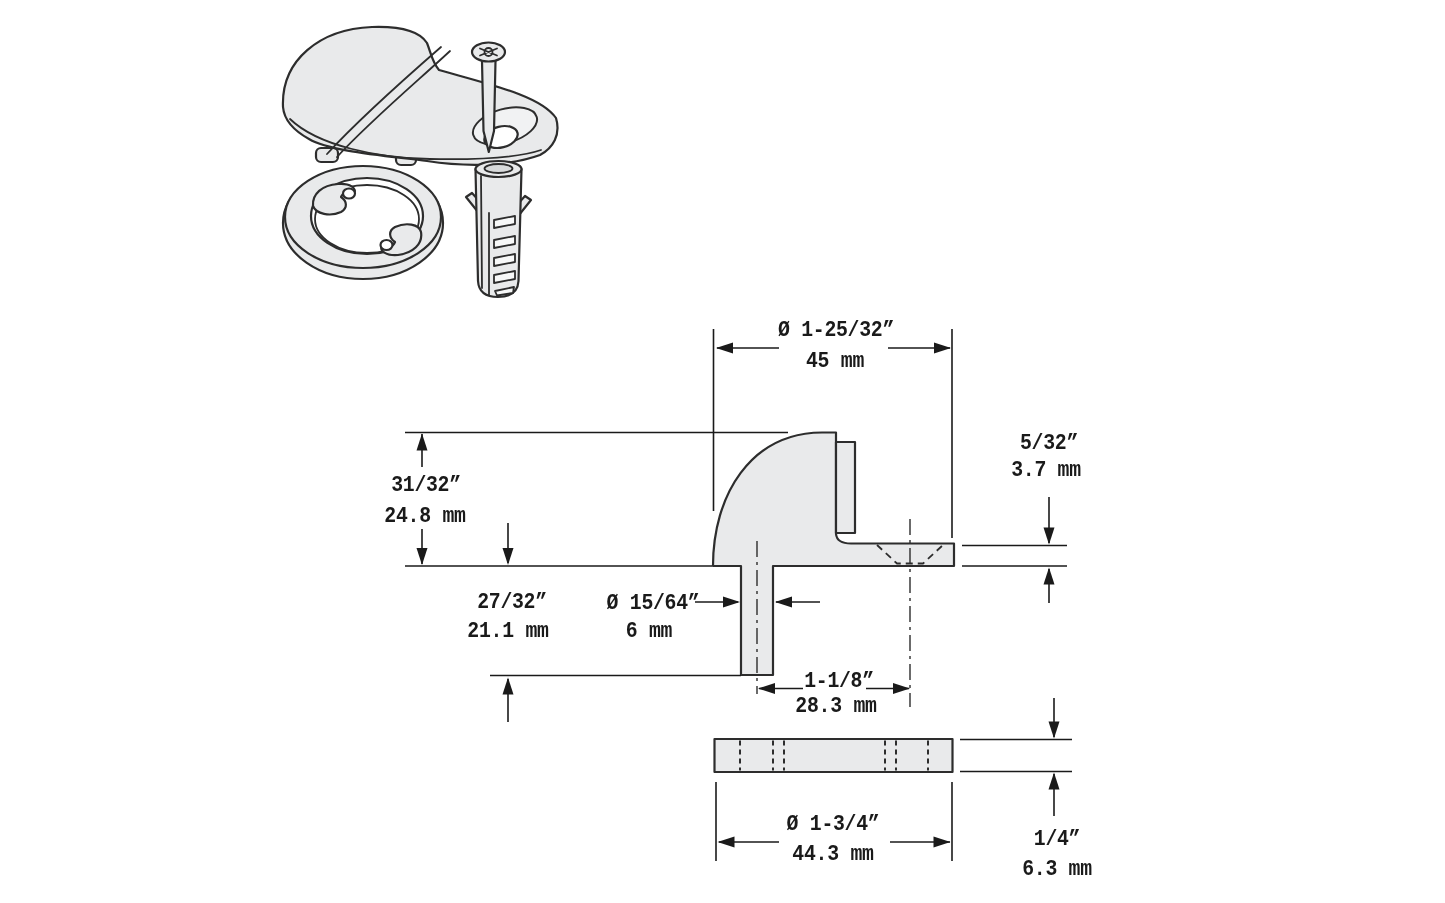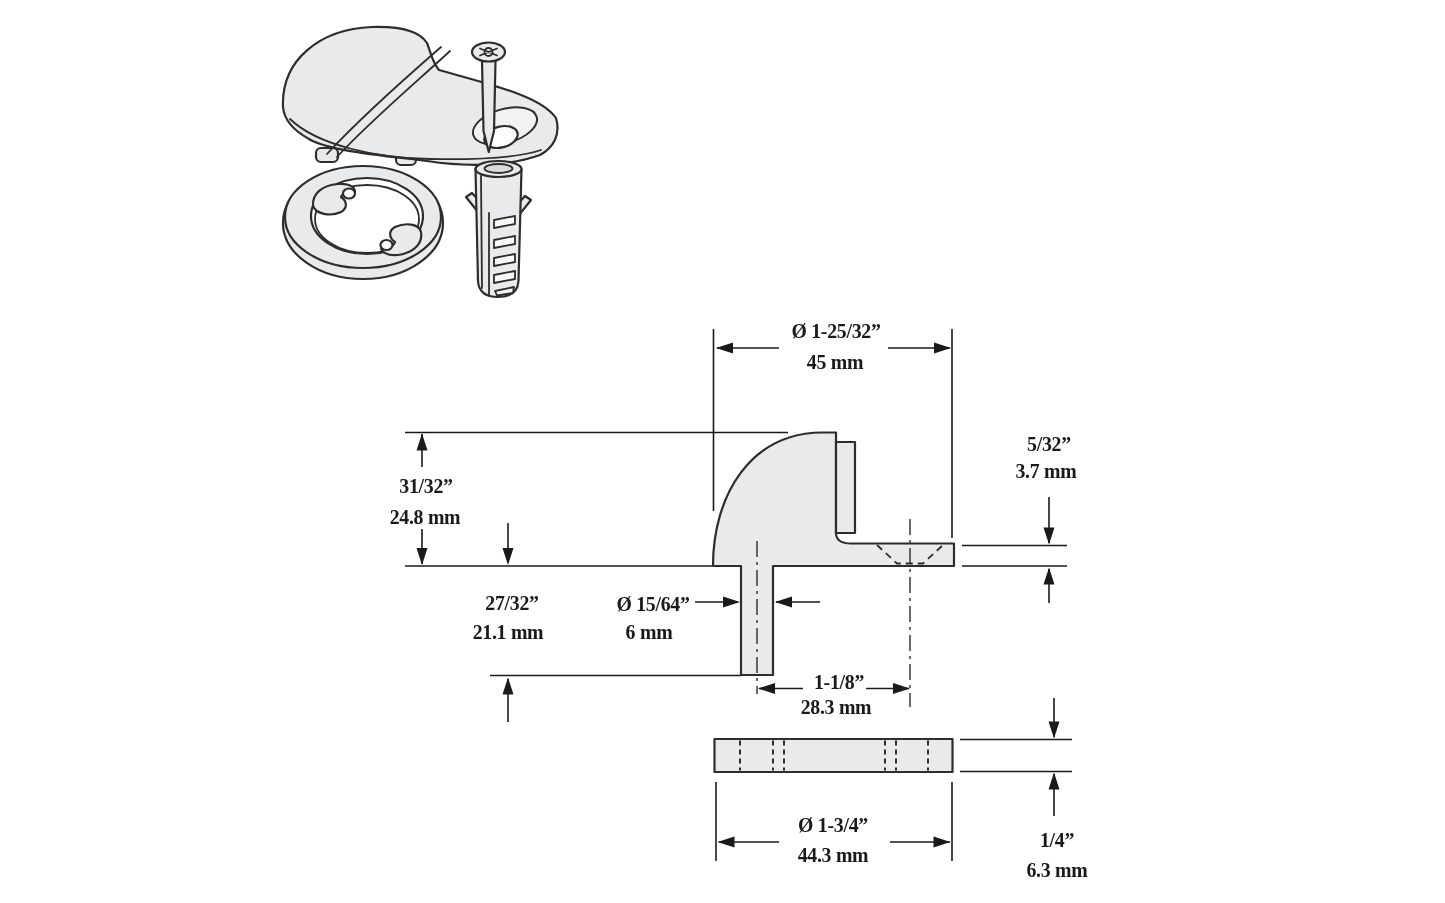--- a/index.html
+++ b/index.html
@@ -10,21 +10,21 @@
     --outline:#2d2d2d;
     --dimension-line:#1a1a1a;
     --text:#1a1a1a;
   }
   html,body{margin:0;padding:0;background:var(--background);}
   #stage{
     position:relative;
     width:1445px;height:903px;
     background:var(--background);
     overflow:hidden;
-    font-family:Liberation Serif, serif;
+    font-family:Liberation Mono, monospace;
   }
   #drawing-svg{position:absolute;left:0;top:0;}
   .part{fill:var(--part-fill);stroke:var(--outline);stroke-width:2.2;stroke-linejoin:round;}
   .part-light{fill:var(--part-fill-light);stroke:var(--outline);stroke-width:2;}
   .hole{fill:var(--hole-fill);stroke:var(--outline);stroke-width:2.2;}
   .thin-line{fill:none;stroke:var(--outline);stroke-width:1.8;stroke-linecap:round;}
   .rib{fill:#f7f8f8;stroke:var(--outline);stroke-width:1.8;stroke-linejoin:round;}
   .dim{stroke:var(--dimension-line);stroke-width:1.6;fill:none;}
   .arrow{fill:var(--dimension-line);stroke:none;}
   .dash-hidden{fill:none;stroke:var(--outline);stroke-width:1.8;stroke-dasharray:7 5;}

